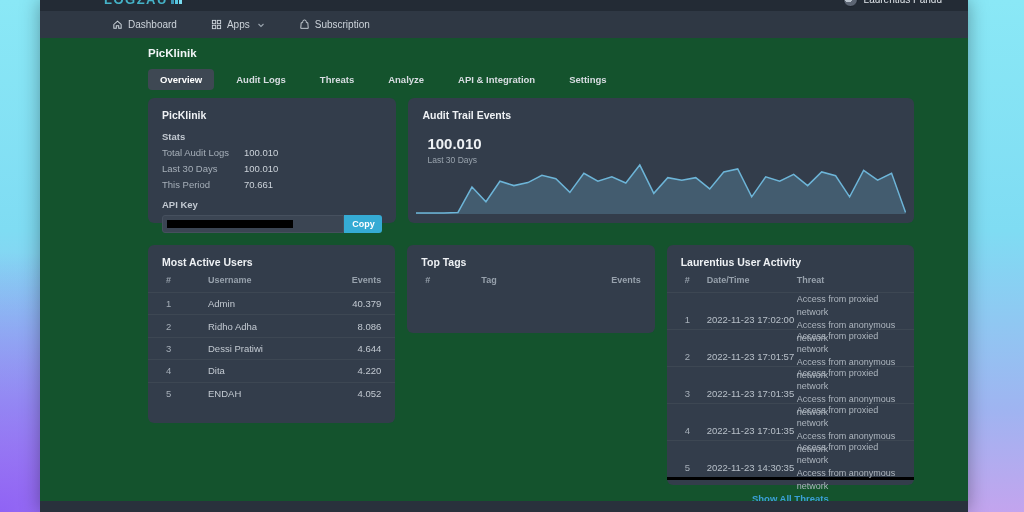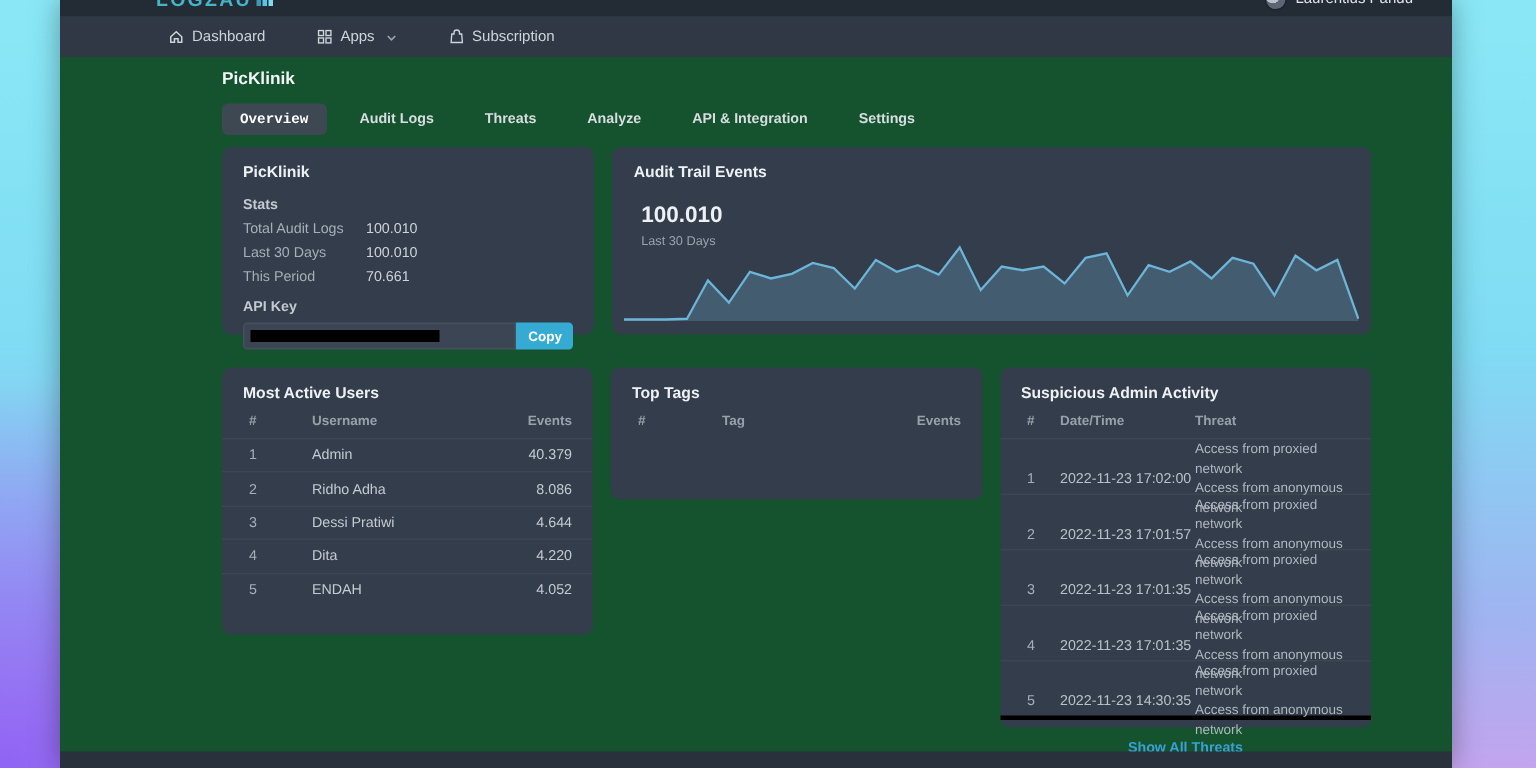--- a/index.html
+++ b/index.html
@@ -32,21 +32,21 @@
             padding-left:72px; gap:34px; font-size:10px; color:#cdd4db; }
   .nav-item { display:flex; align-items:center; gap:5px; cursor:pointer; }
   .nav-item svg { display:block; }
   .chev { font-size:8px; color:#9aa4ae; margin-left:2px; }
 
   .content { padding:9px 54px 0 60px;margin-left:48px; }
   .page-title { font-size:11.5px; font-weight:bold; color:#f2f5f7; }
 
   .tabs { display:flex; gap:10px; margin-top:10px; }
   .tab { font-size:9.5px; font-weight:bold; color:#d8dde2; padding:5px 12px; border-radius:4px; cursor:pointer; }
-  .tab.active { background:#3e4853; color:#ffffff;font-family:Liberation Mono, monospace; }
+  .tab.active { background:#3e4853; color:#ffffff; }
 
   .card { background:#333d4b; border-radius:6px; }
   .row1 { display:flex; gap:12px; margin-top:8px; }
   .row2 { display:flex; gap:12px; margin-top:22px; align-items:flex-start; }
 
   
   .card-stats { width:268px; height:125px; padding:11px 14px; }
   .card-h { font-size:10.5px; font-weight:bold; color:#eef1f4; }
   .stats-label { font-size:9.5px; font-weight:bold; color:#c3cad2; margin-top:10px; }
   .stat-row { display:grid; grid-template-columns:82px auto; font-size:9.5px; margin-top:5px; }
@@ -234,21 +234,21 @@
       <div class="card card-tags">
         <div class="card-h">Top Tags</div>
         <div class="tbl-head cols-tags">
           <span>#</span>
           <span>Tag</span>
           <span class="ev" style="text-align:right">Events</span>
         </div>
       </div>
 
       <div class="card card-susp">
-        <div class="card-h">Suspicious Admin Activity</div>
+        <div class="card-h">Laurentius User Activity</div>
         <div class="tbl-head cols-susp">
           <span>#</span>
           <span>Date/Time</span>
           <span>Threat</span>
         </div>
         <div class="tbl-row cols-susp">
           <span class="num">1</span>
           <span class="dt">2022-11-23 17:02:00</span>
           <span class="threats">
             <span>Access from proxied network</span><br>

